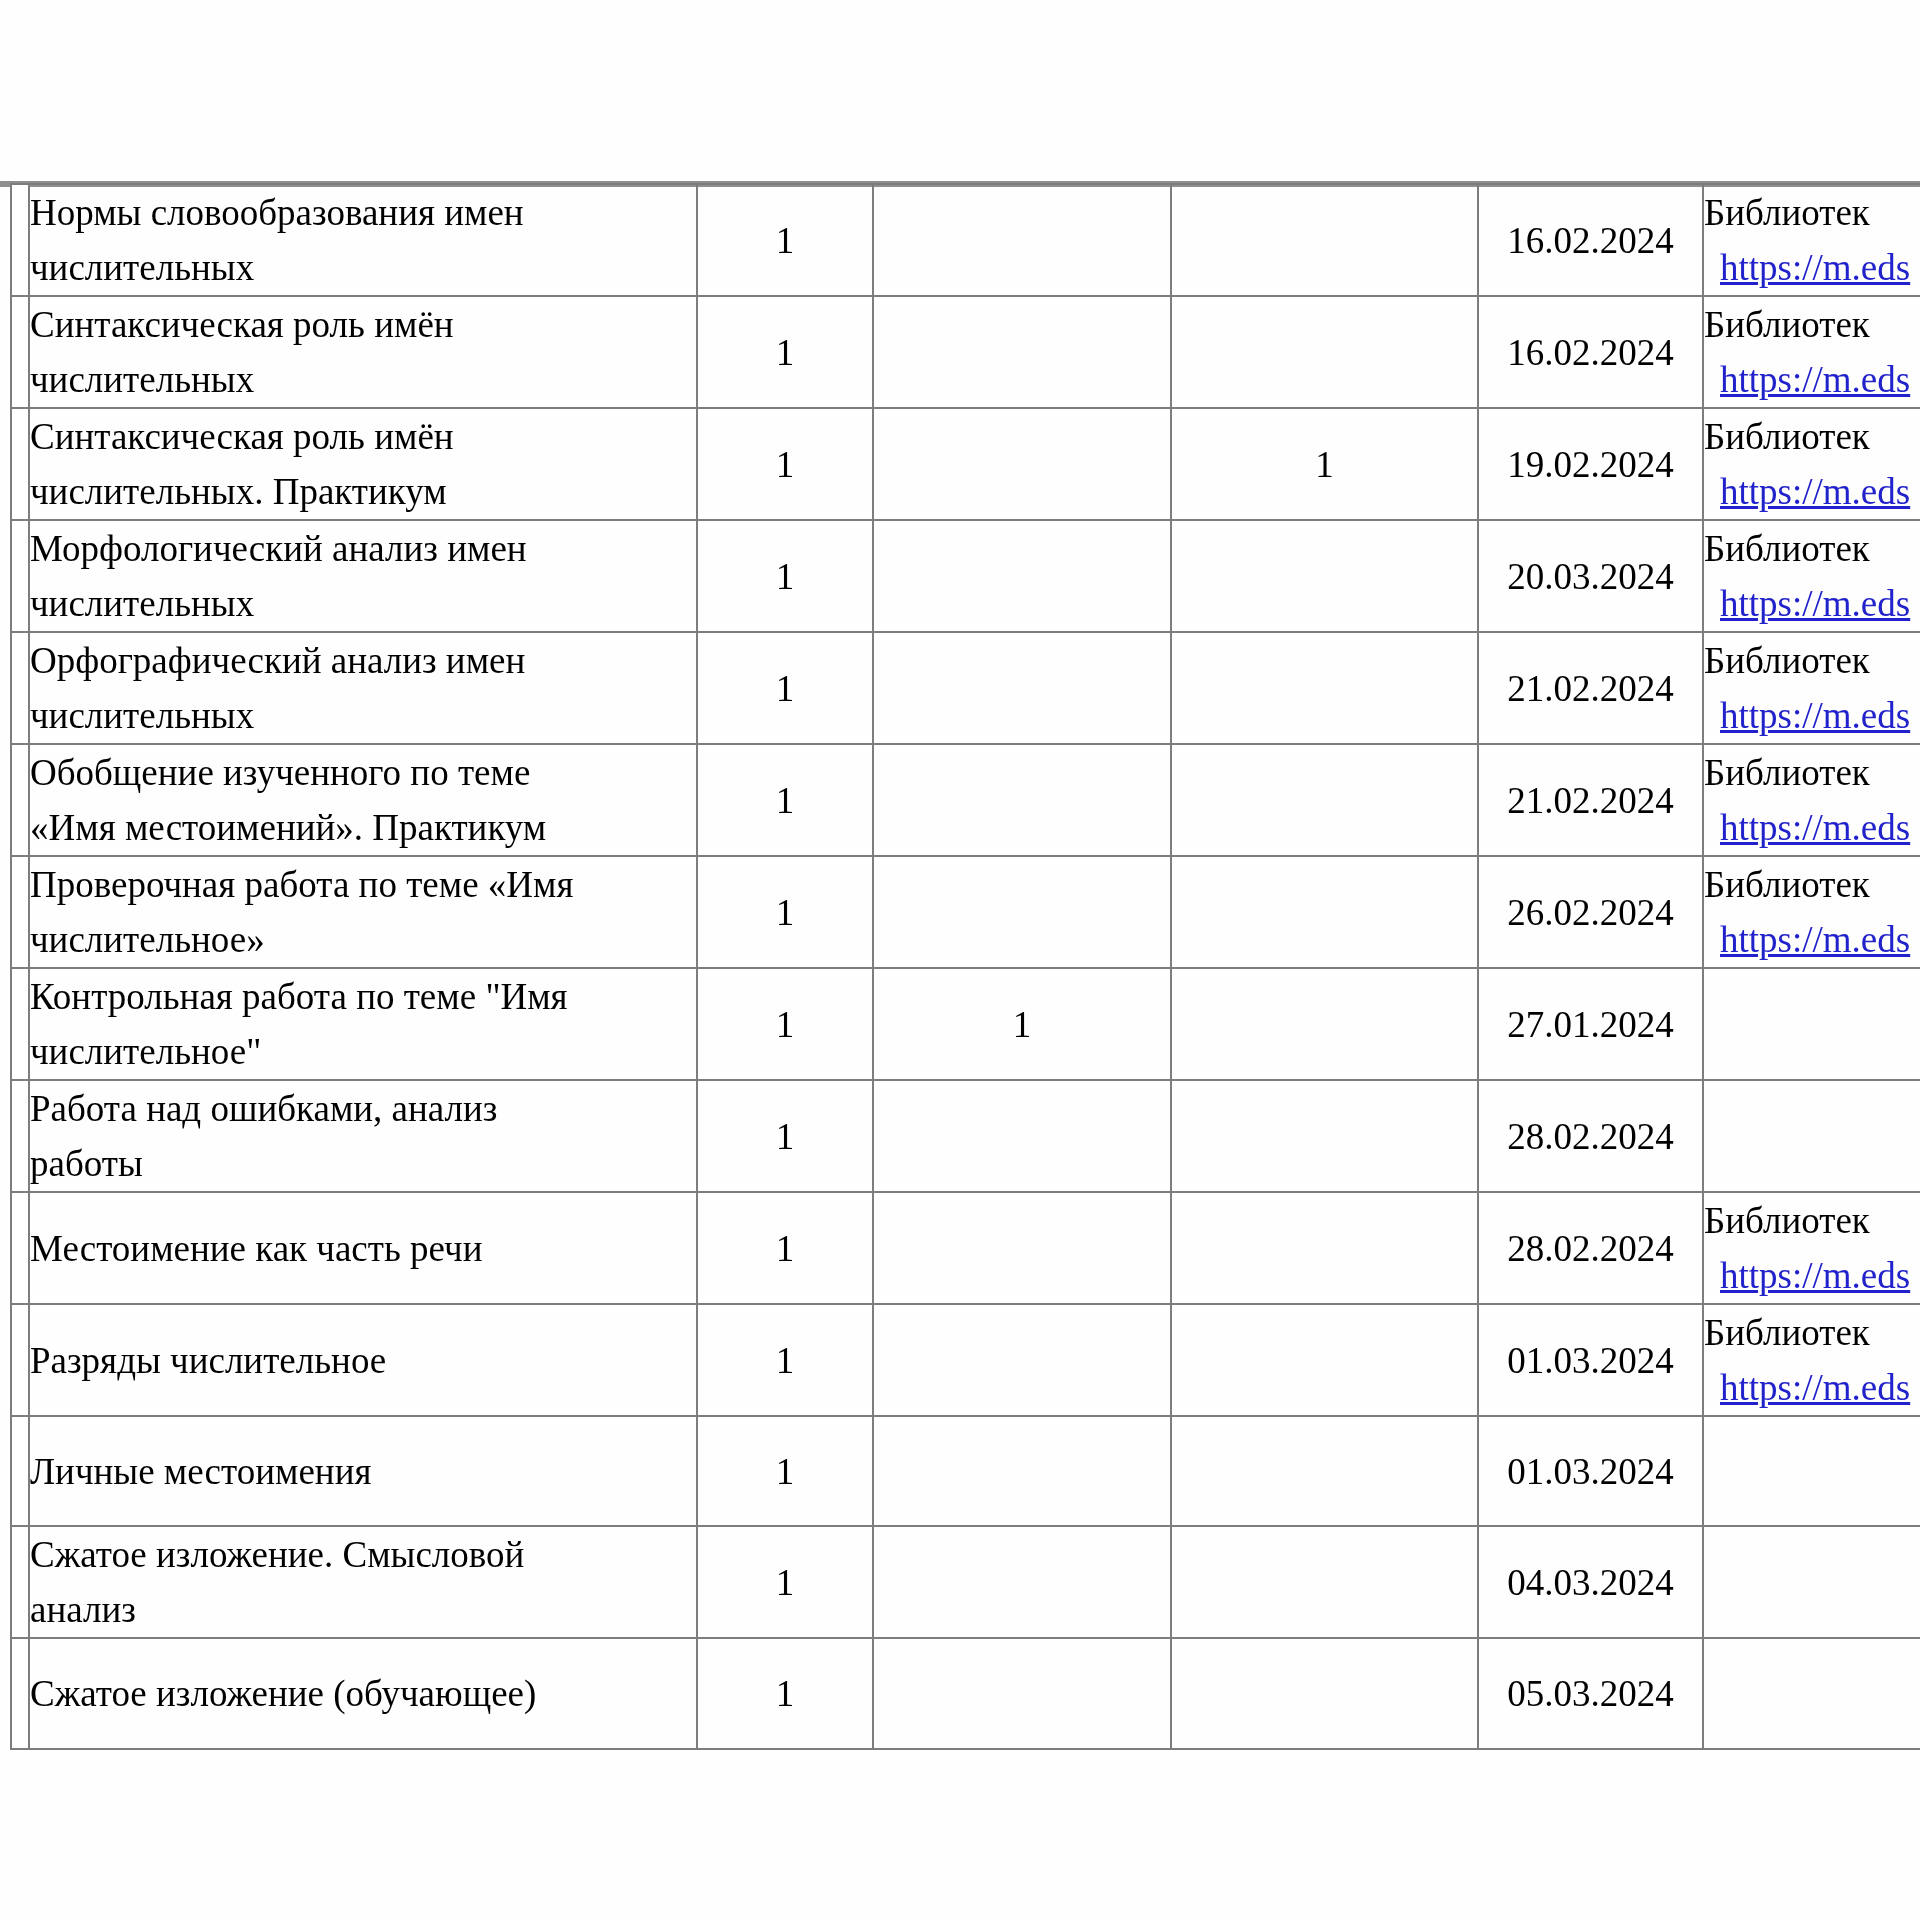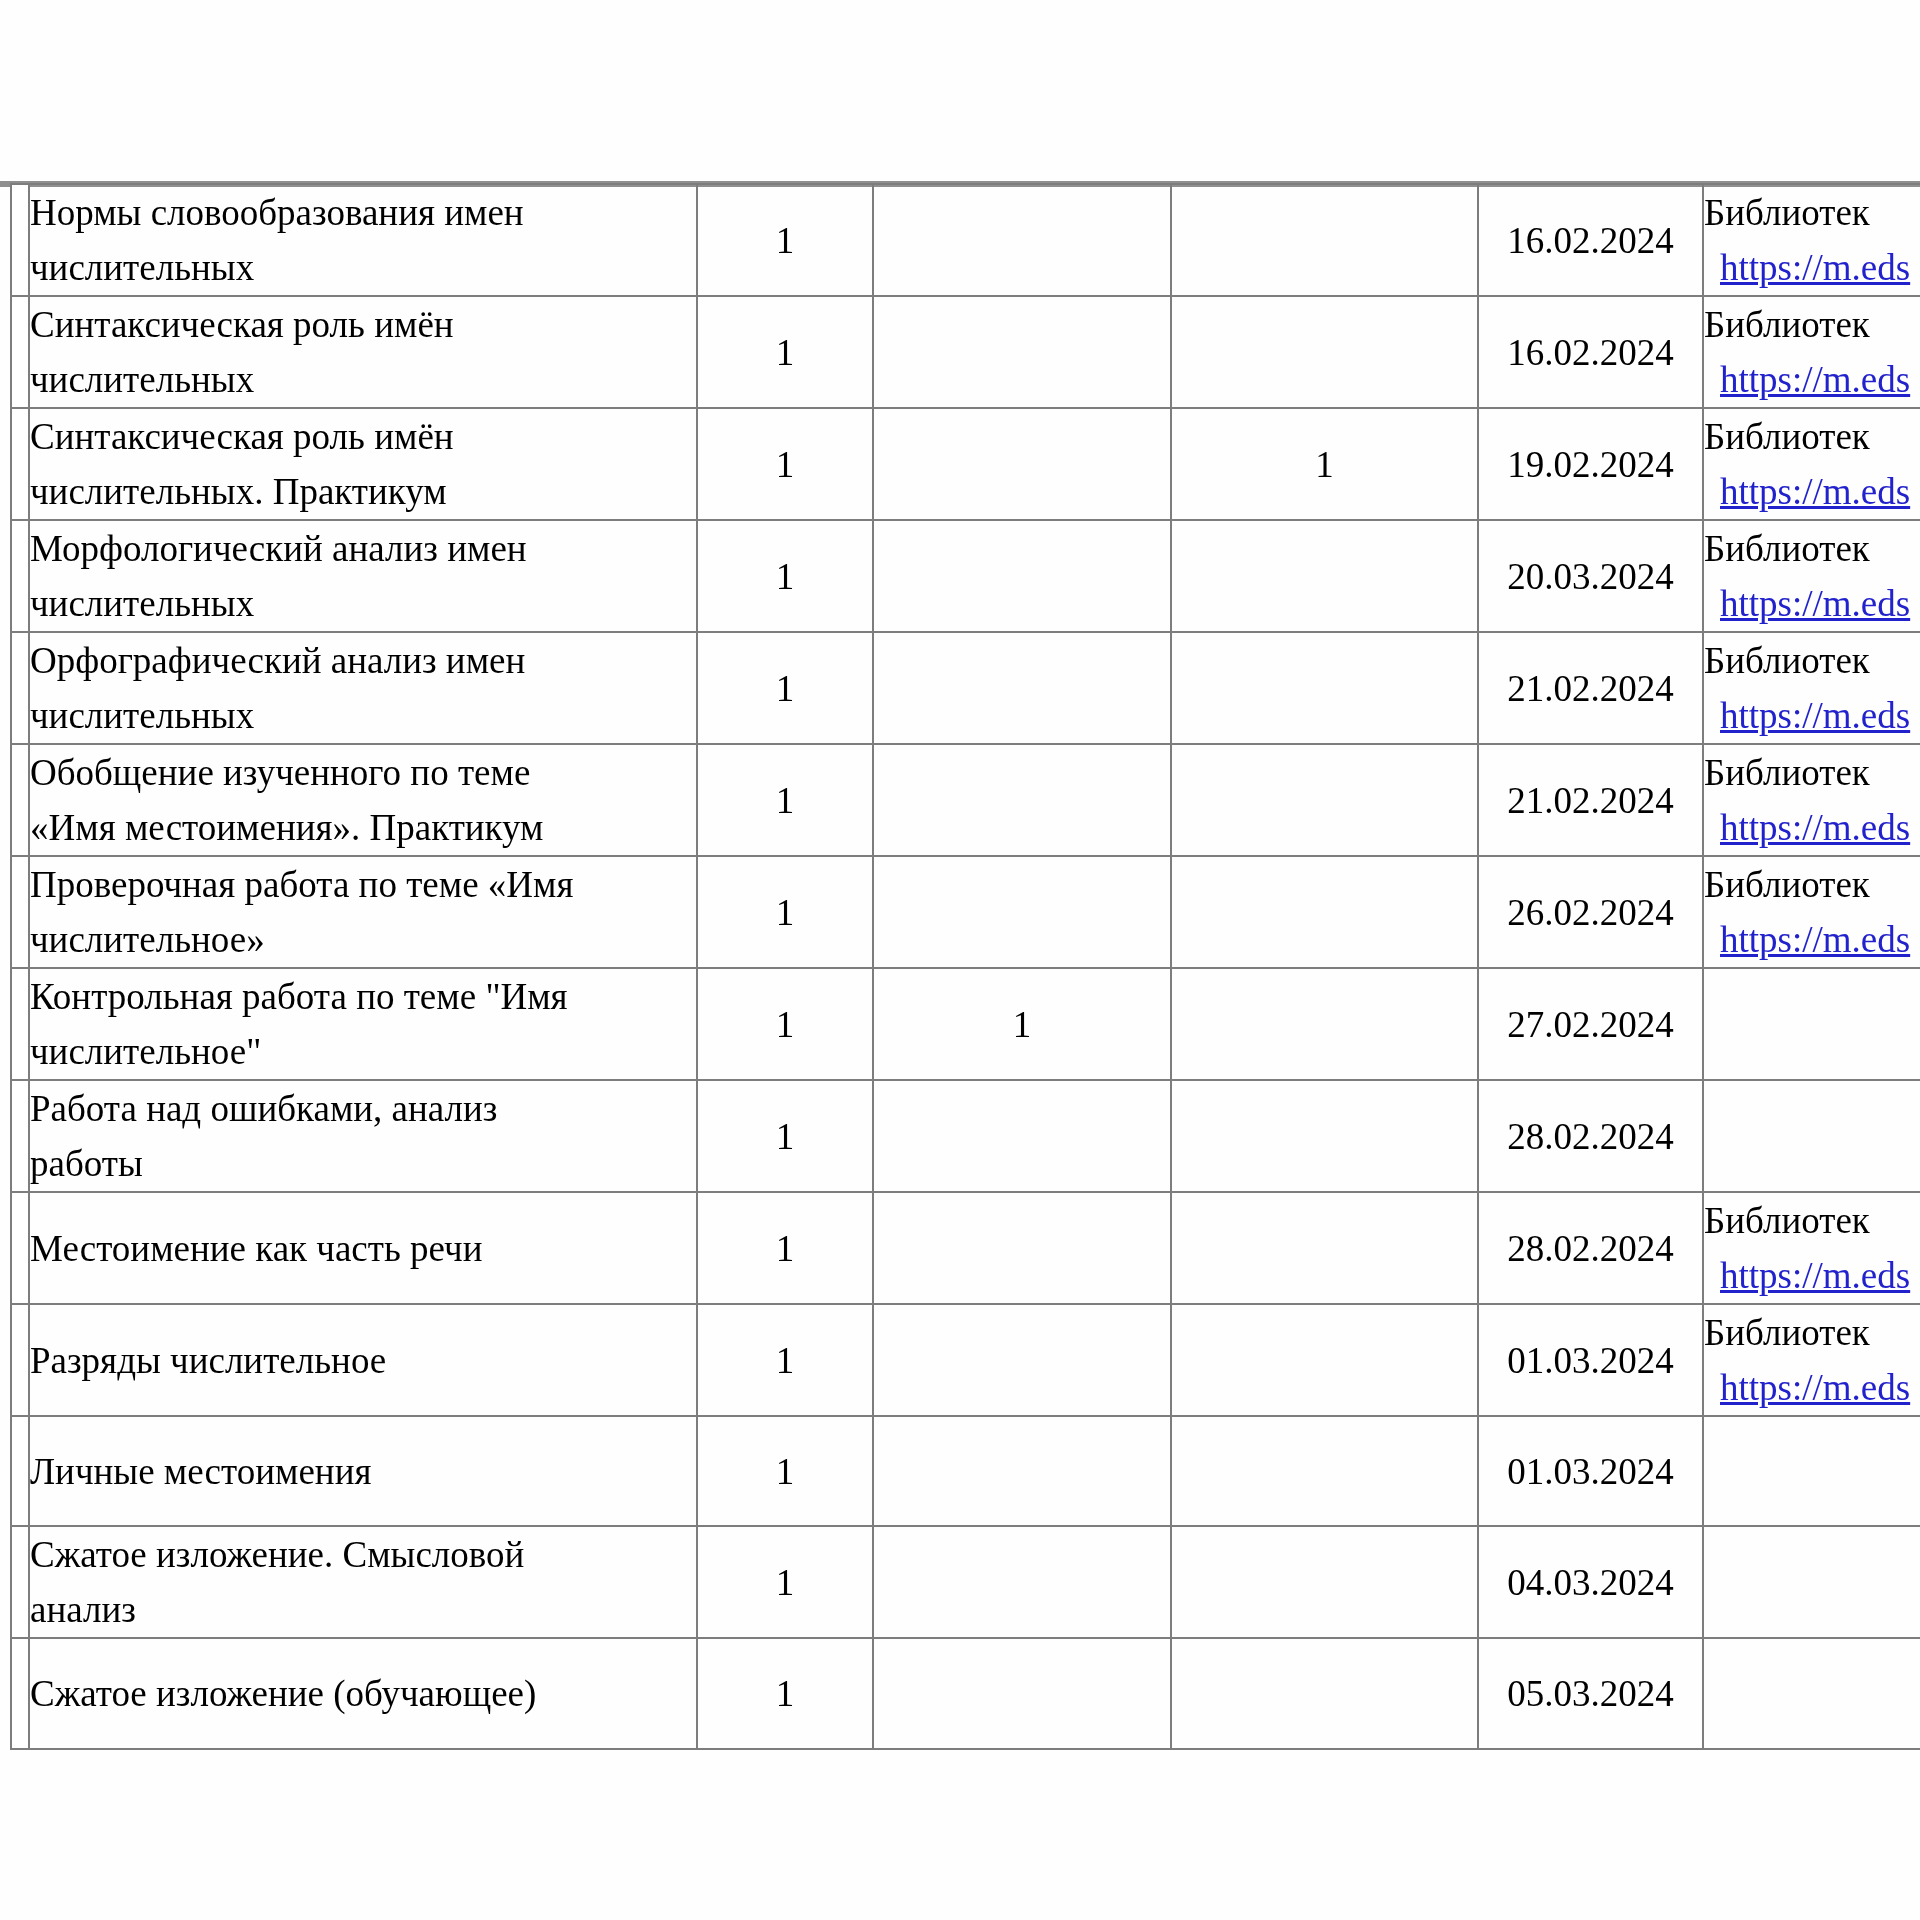--- a/index.html
+++ b/index.html
@@ -147,21 +147,21 @@
       <td class="c-center"></td>
       <td class="c-date">21.02.2024</td>
       <td class="c-lib">
         <span class="lib-line">Библиотек</span>
         <span class="lib-line"><a href="#">https://m.eds</a></span>
       </td>
     </tr>
         <tr>
       <td class="c-rownum"></td>
       <td class="c-topic">Обобщение изученного по теме
-«Имя местоимения». Практикум</td>
+«Имя местоимений». Практикум</td>
       <td class="c-center">1</td>
       <td class="c-center"></td>
       <td class="c-center"></td>
       <td class="c-date">21.02.2024</td>
       <td class="c-lib">
         <span class="lib-line">Библиотек</span>
         <span class="lib-line"><a href="#">https://m.eds</a></span>
       </td>
     </tr>
         <tr>
@@ -177,21 +177,21 @@
         <span class="lib-line"><a href="#">https://m.eds</a></span>
       </td>
     </tr>
         <tr>
       <td class="c-rownum"></td>
       <td class="c-topic">Контрольная работа по теме "Имя
 числительное"</td>
       <td class="c-center">1</td>
       <td class="c-center">1</td>
       <td class="c-center"></td>
-      <td class="c-date">27.02.2024</td>
+      <td class="c-date">27.01.2024</td>
       <td class="c-lib">
         <span class="lib-line"></span>
         <span class="lib-line"><a href="#"></a></span>
       </td>
     </tr>
         <tr>
       <td class="c-rownum"></td>
       <td class="c-topic">Работа над ошибками, анализ
 работы</td>
       <td class="c-center">1</td>

